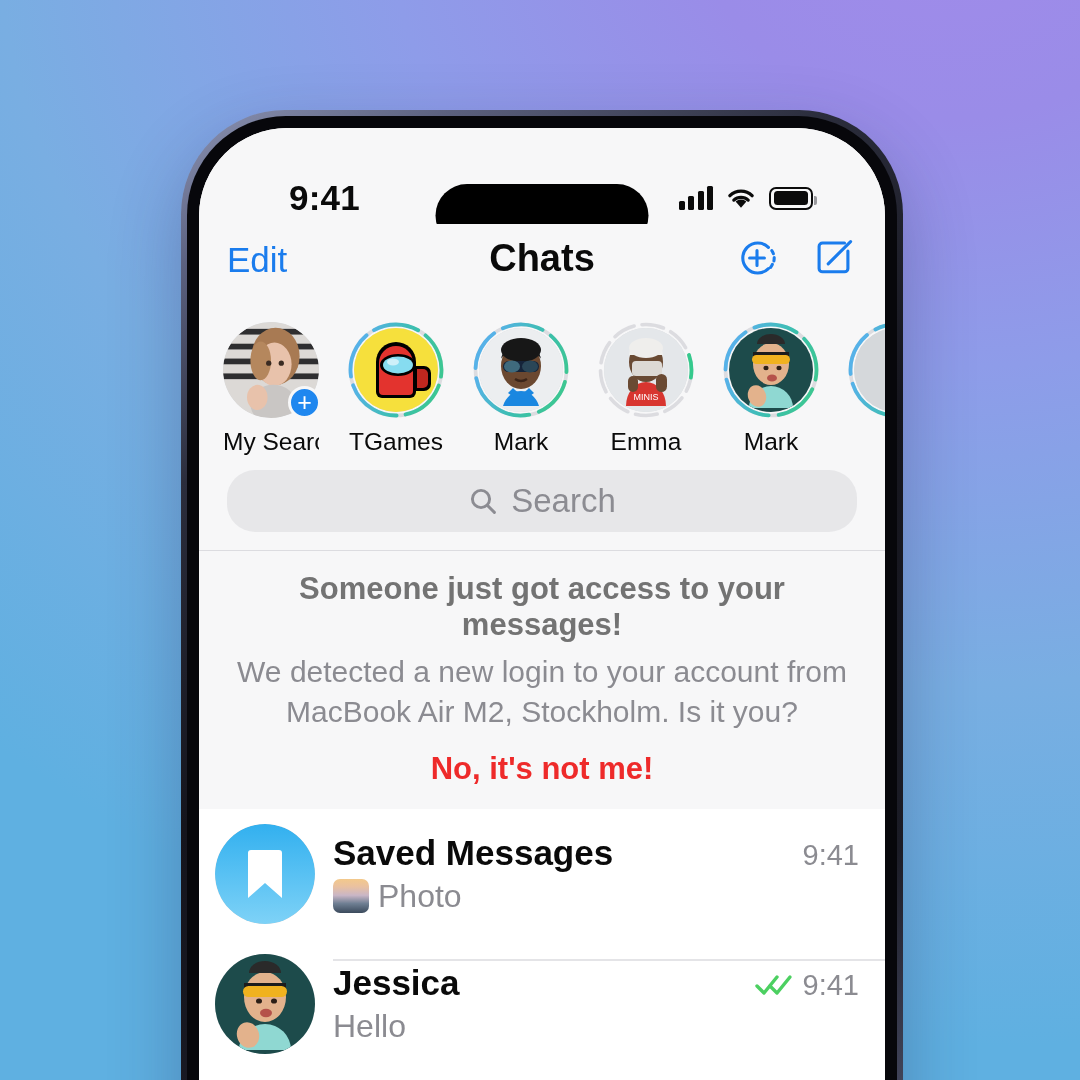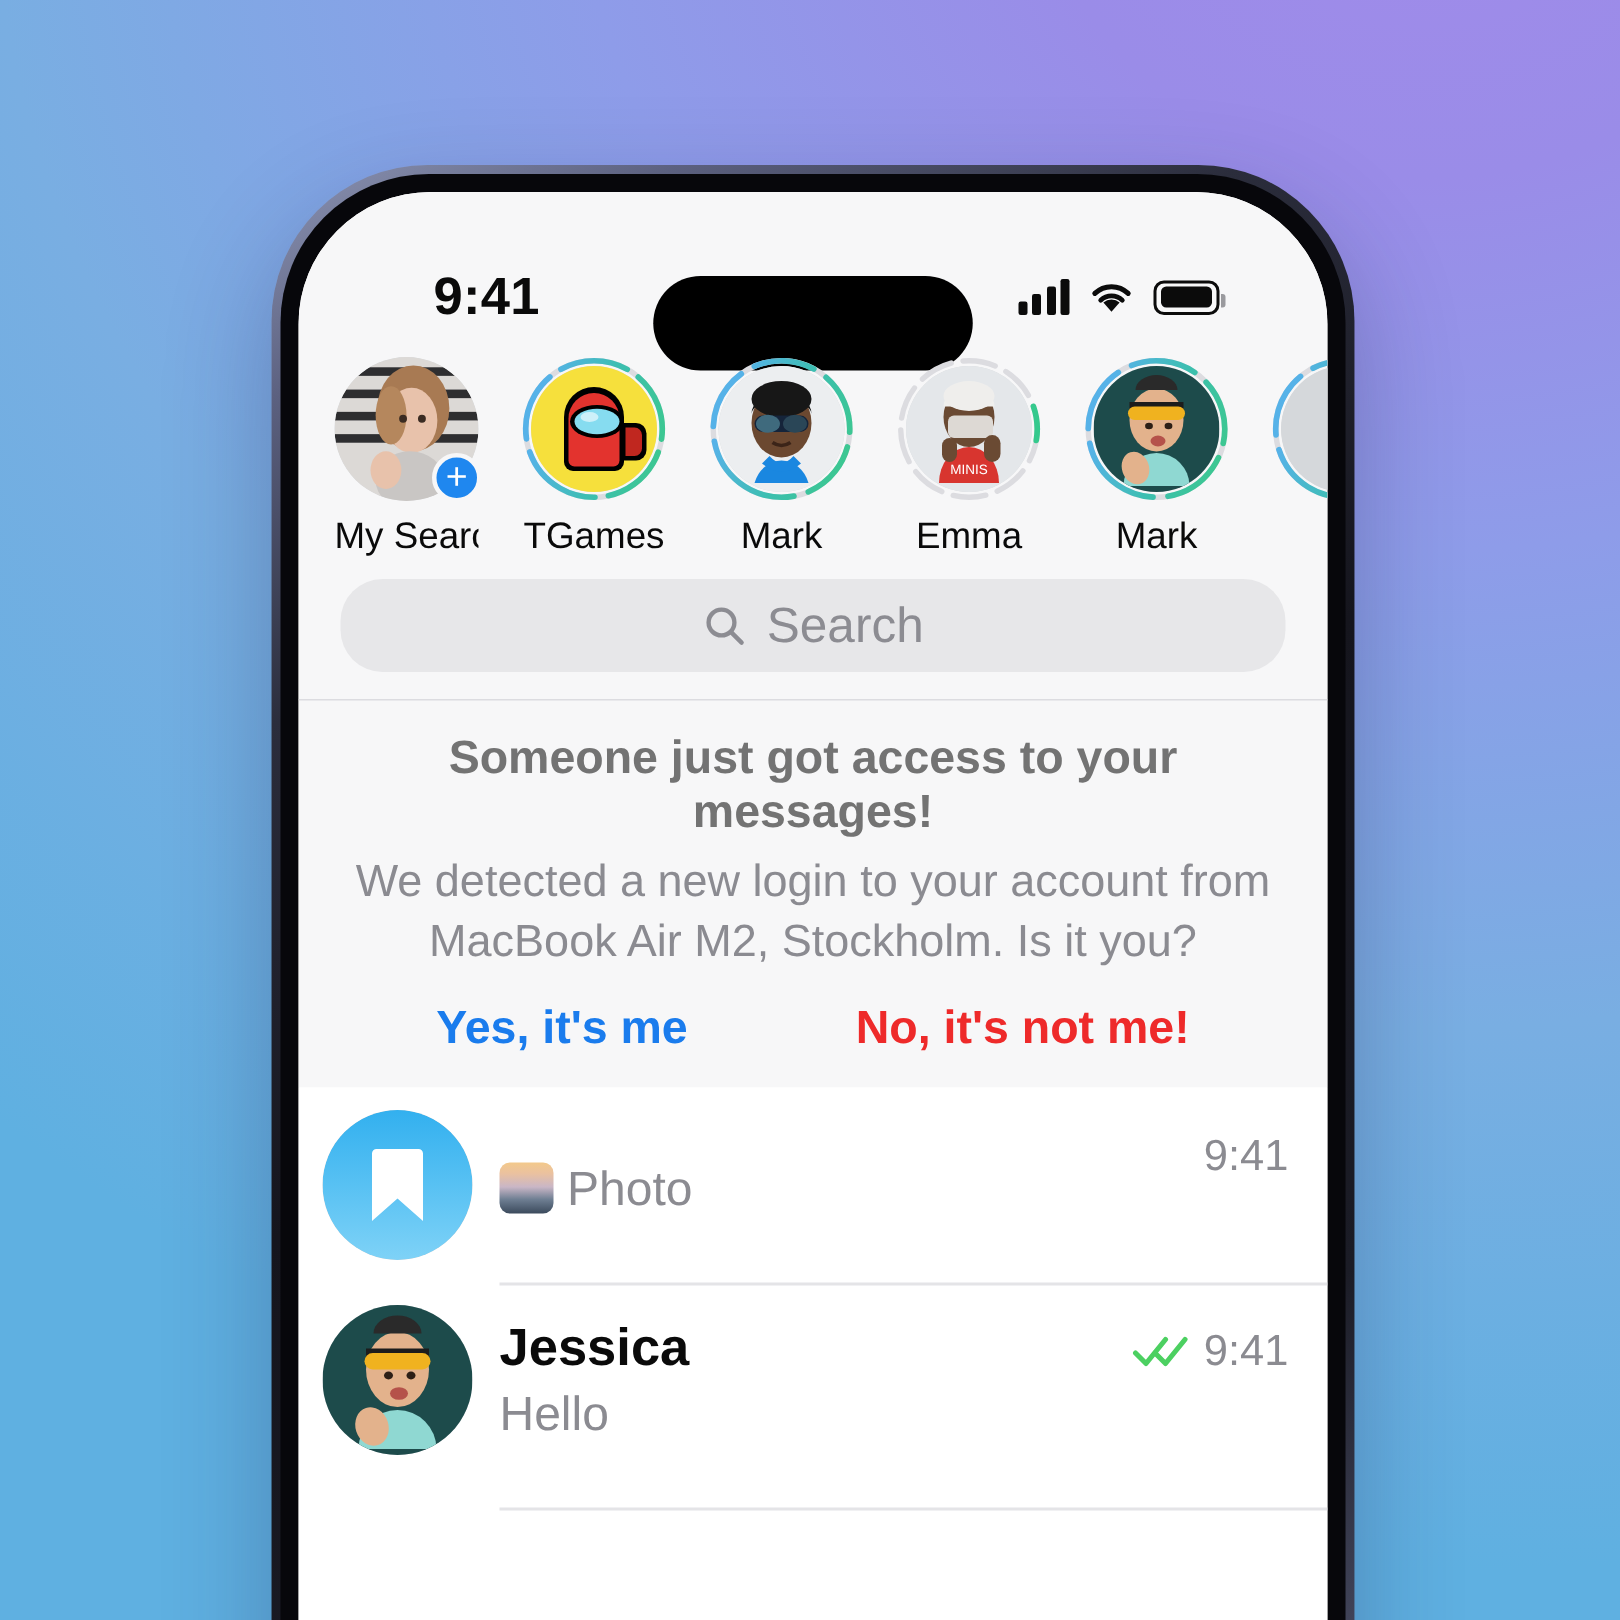--- a/index.html
+++ b/index.html
@@ -203,20 +203,39 @@
               <path d="M15 20.8 L9.6 14.6 a8.3 8.3 0 0 1 10.8 0 Z" fill="#0b0b0b"></path>
               <path d="M3.9 8.6 a16 16 0 0 1 22.2 0" stroke="#0b0b0b" stroke-width="3.4" fill="none" stroke-linecap="round"></path>
               <path d="M7.8 13.1 a10.6 10.6 0 0 1 14.4 0" stroke="#0b0b0b" stroke-width="3.2" fill="none" stroke-linecap="round"></path>
             </svg>
             <div class="battery">
                 <span></span>
               </div>
           </div>
         </div>
 
+        <div id="nav-header">
+          <div id="edit-button">Edit</div>
+          <div id="page-title">Chats</div>
+          <div id="nav-actions">
+            <svg class="nav-icon" width="44" height="44" viewBox="0 0 44 44">
+              <g fill="none" stroke="#1a7ced" stroke-width="3.1" stroke-linecap="round">
+                <path d="M33.4 11.4 A15 15 0 1 0 33.4 32.6"></path>
+                <path d="M36.8 14.6 a15 15 0 0 1 1.6 3.1"></path>
+                <path d="M39.2 21.6 a15 15 0 0 1 -0.3 3.3"></path>
+                <path d="M37.4 28.4 a15 15 0 0 1 -1.9 3"></path>
+                <path d="M22 14.6 V29.4 M14.6 22 H29.4"></path>
+              </g>
+            </svg>
+            <svg class="nav-icon" width="44" height="44" viewBox="0 0 44 44">
+              <path d="M31.5 7 H9.5 a3.4 3.4 0 0 0 -3.4 3.4 V32.4 a3.4 3.4 0 0 0 3.4 3.4 H31.5 a3.4 3.4 0 0 0 3.4 -3.4 V15" fill="none" stroke="#1a7ced" stroke-width="3.1" stroke-linecap="round"></path>
+              <path d="M15.2 27.8 L37.6 5.6" fill="none" stroke="#1a7ced" stroke-width="3.1" stroke-linecap="round"></path>
+            </svg>
+          </div>
+        </div>
 
         <div id="stories">
 
           <div class="story">
             <div class="story-ring">
               <div class="story-photo nopad">
                 <svg viewBox="0 0 84 84">
                   <defs>
                       <clipPath id="c0">
                         <circle cx="42" cy="42" r="42"></circle>
@@ -390,41 +409,41 @@
               <path d="M19.4 19.4 L26.4 26.4" stroke="#8c8c92" stroke-width="2.9" stroke-linecap="round"></path>
             </svg>
             <span id="search-placeholder">Search</span>
           </div>
         </div>
 
         <div id="banner">
           <div id="banner-title">Someone just got access to your messages!</div>
           <div id="banner-text">We detected a new login to your account from MacBook Air M2, Stockholm. Is it you?</div>
           <div id="banner-actions">
-            <span id="banner-yes">Yes, it's me</span>
             <span id="banner-no">No, it's not me!</span>
           </div>
         </div>
 
         <div id="chat-list">
 
           <div class="chat-row">
             <div class="chat-avatar">
               <svg viewBox="0 0 100 100">
                 <defs>
                     <linearGradient id="sv" x1="0" y1="0" x2="0" y2="1">
                   <stop offset="0" stop-color="#32b0ef"></stop>
                       <stop offset="1" stop-color="#7ed2f7"></stop>
                 </linearGradient>
                   </defs>
                 <circle cx="50" cy="50" r="50" fill="url(#sv)"></circle>
                 <path d="M36 26 h28 a3 3 0 0 1 3 3 v45 l-17 -15 l-17 15 v-45 a3 3 0 0 1 3 -3 Z" fill="#fff"></path>
               </svg>
             </div>
             <div class="chat-body">
+              <div class="chat-title">Saved Messages</div>
               <div class="chat-sub">
                 <span class="thumb-photo"></span>
                 <span>Photo</span>
               </div>
             </div>
             <div class="chat-meta">
               <span class="chat-time">9:41</span>
             </div>
           </div>
 

